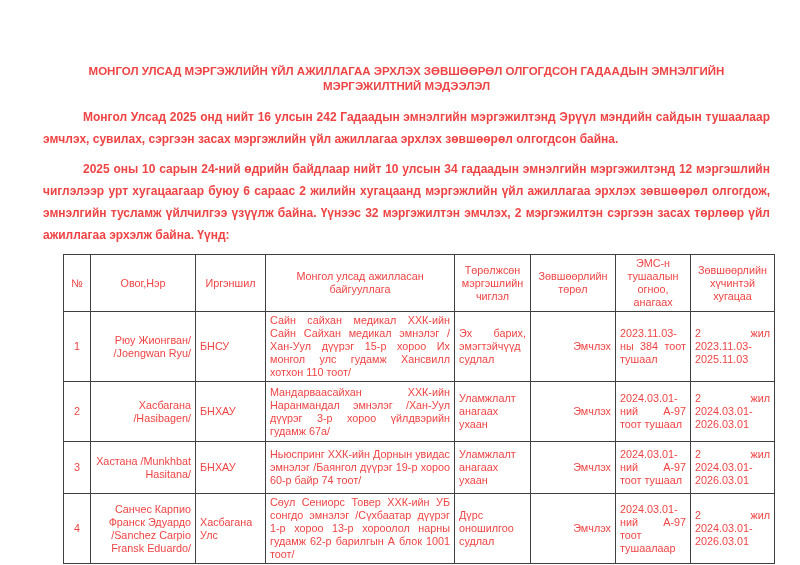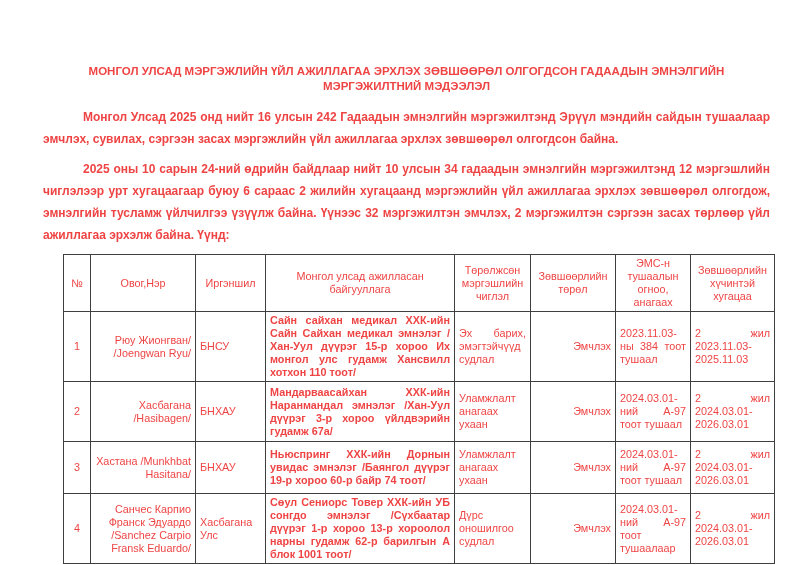--- a/index.html
+++ b/index.html
@@ -51,21 +51,21 @@
     word-wrap: break-word;
     box-sizing: border-box;
   }
   table.specialists th {
     font-weight: normal;
     text-align: center;
   }
   td.c-no   { text-align: center; }
   td.c-name { text-align: right; }
   td.c-cit  { text-align: left; }
-  td.c-org  { text-align: justify; font-weight: bold; }
+  td.c-org  { text-align: justify; }
   td.c-spec { text-align: justify; }
   td.c-perm { text-align: right; }
   td.c-order{ text-align: justify; margin-left: 37px; }
   td.c-valid{ text-align: justify; }
   tr.hdr-row { height: 48px; }
   tr.row-0 { height: 68px; }
   tr.row-1 { height: 60px; }
   tr.row-2 { height: 52px; }
   tr.row-3 { height: 62px; }
 </style>

